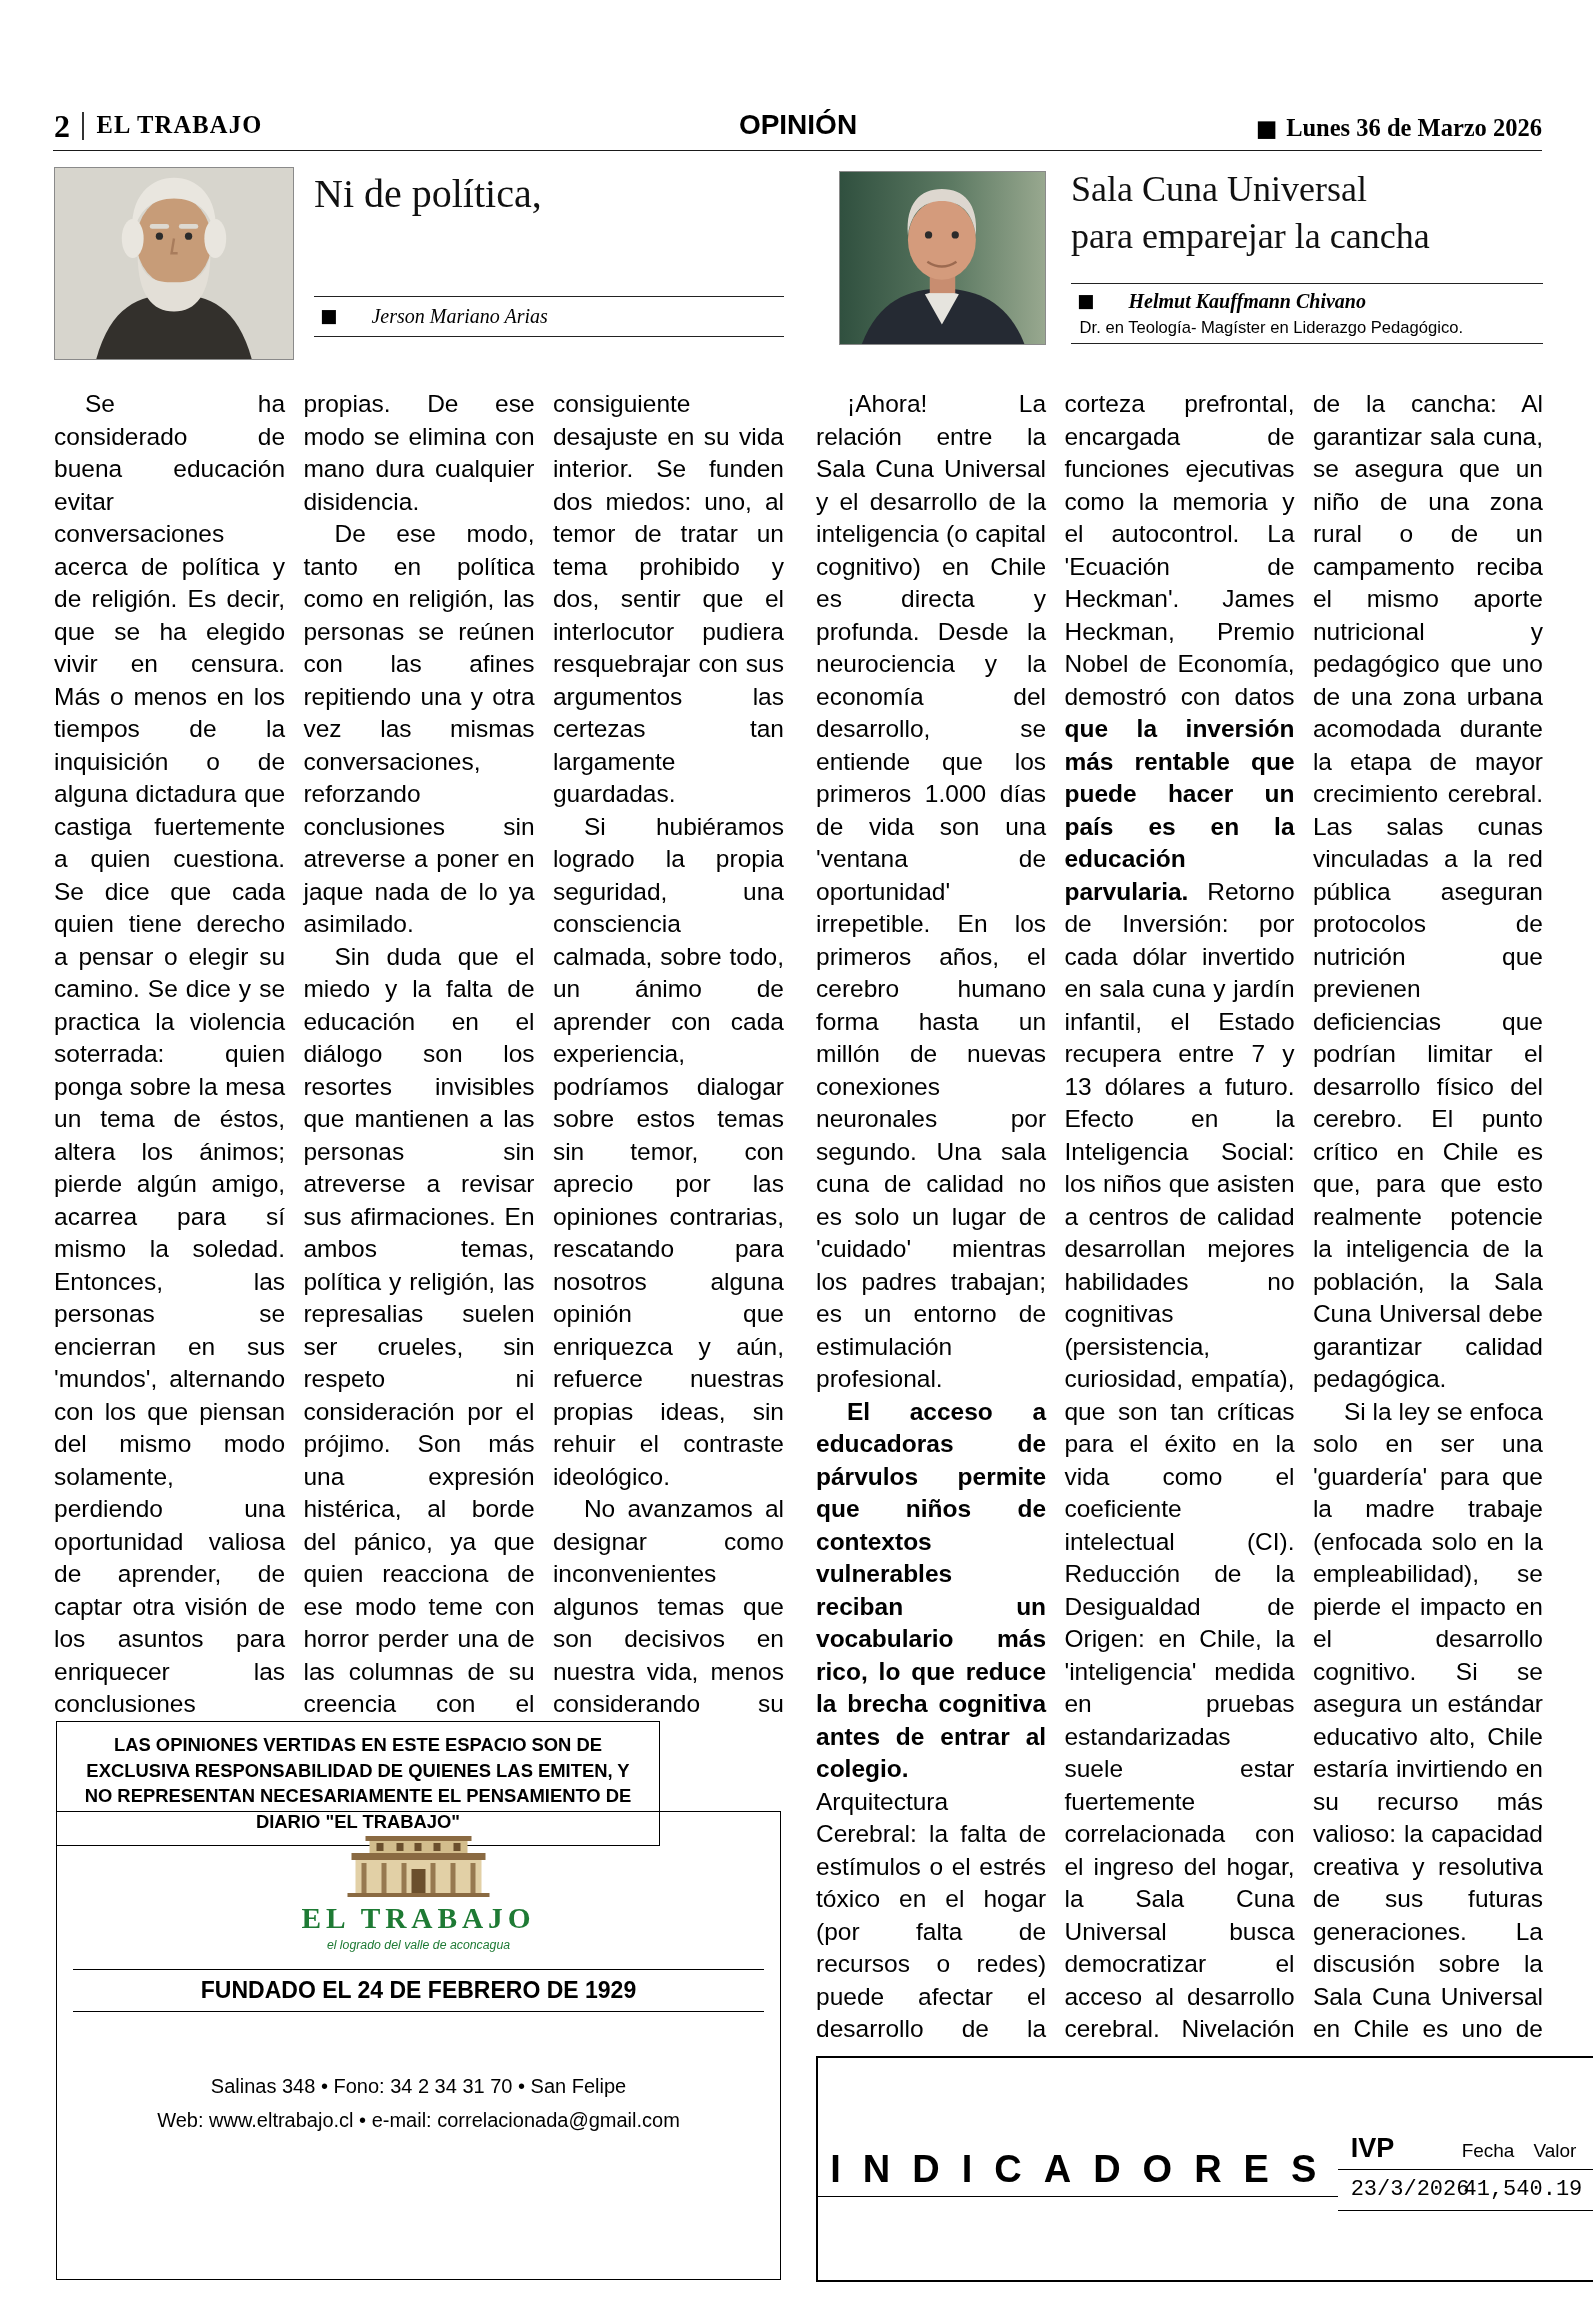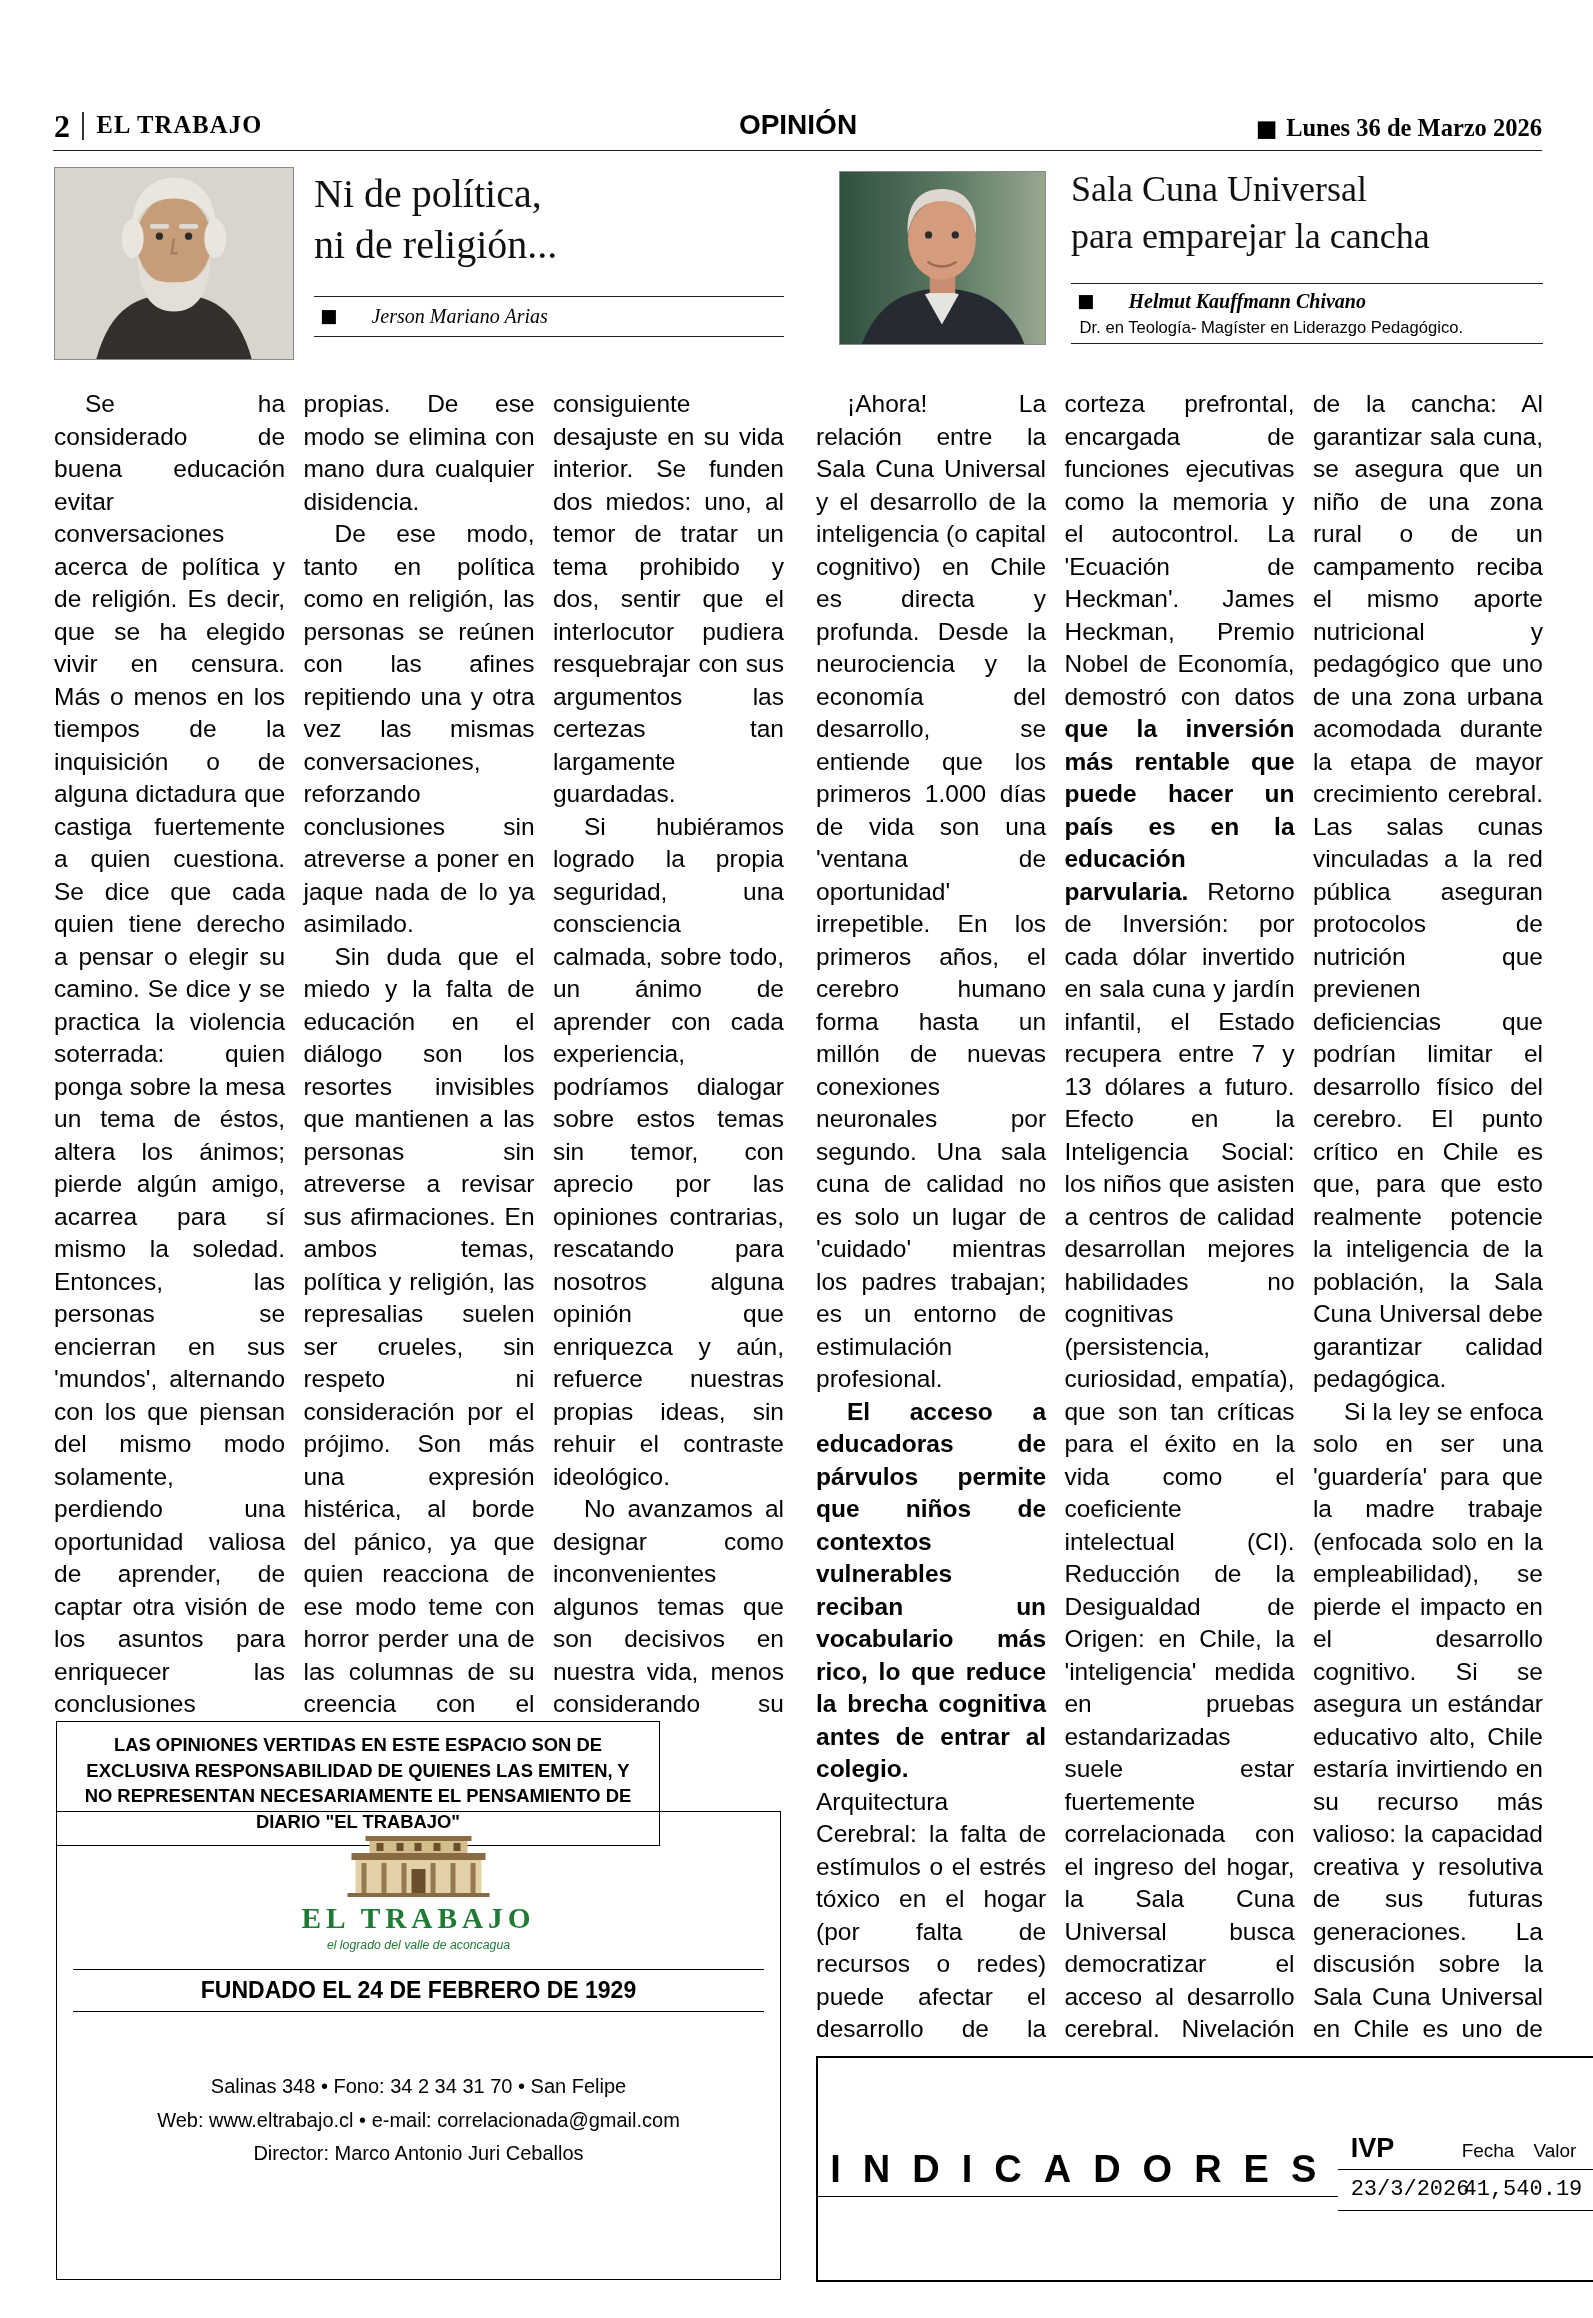--- a/index.html
+++ b/index.html
@@ -135,21 +135,20 @@
       <path d="M68,70 C68,104 80,118 98,118 C116,118 128,104 128,70 C124,92 112,94 98,94 C84,94 72,92 68,70 Z" fill="#e3dfd7"></path>
       <circle cx="86" cy="56" r="3" fill="#2b2b2b"></circle>
       <circle cx="110" cy="56" r="3" fill="#2b2b2b"></circle>
       <rect x="78" y="46" width="16" height="4" rx="2" fill="#ddd9d1"></rect>
       <rect x="102" y="46" width="16" height="4" rx="2" fill="#ddd9d1"></rect>
       <path d="M98,58 L96,70 L101,70" stroke="#a87c5c" stroke-width="2" fill="none"></path>
     </svg>
   </div>
   <div class="title title-left">
     <div>Ni de política,</div>
-    <div>ni de religión...</div>
   </div>
   <div class="byline byline-left">
     <div class="byline-row">
       <span class="sq-glyph">■</span>
       <span class="byline-name">Jerson Mariano Arias</span>
     </div>
   </div>
 
   <div class="photo photo-right">
     <svg viewBox="0 0 169 142" preserveAspectRatio="none">
@@ -229,21 +228,20 @@
           <rect x="110" y="8" width="7" height="8"></rect>
         </g>
       </svg>
       <div class="logo-title">EL TRABAJO</div>
       <div class="logo-tagline">el logrado del valle de aconcagua</div>
     </div>
     <div class="founded">FUNDADO EL 24 DE FEBRERO DE 1929</div>
     <div class="contact">
       <div>Salinas 348  •  Fono:  34 2 34 31 70  •  San Felipe</div>
       <div>Web: www.eltrabajo.cl  •  e-mail: correlacionada@gmail.com</div>
-      <div>Director: Marco Antonio Juri Ceballos</div>
     </div>
   </div>
 
   <div class="indicators">
     <div class="ind-title">INDICADORES</div>
     <div class="ind-grid">
       <div class="ind-half ivp">
         <div class="ind-head">
           <span class="ind-label">IVP</span>
           <span class="ind-colhead">Fecha</span>

